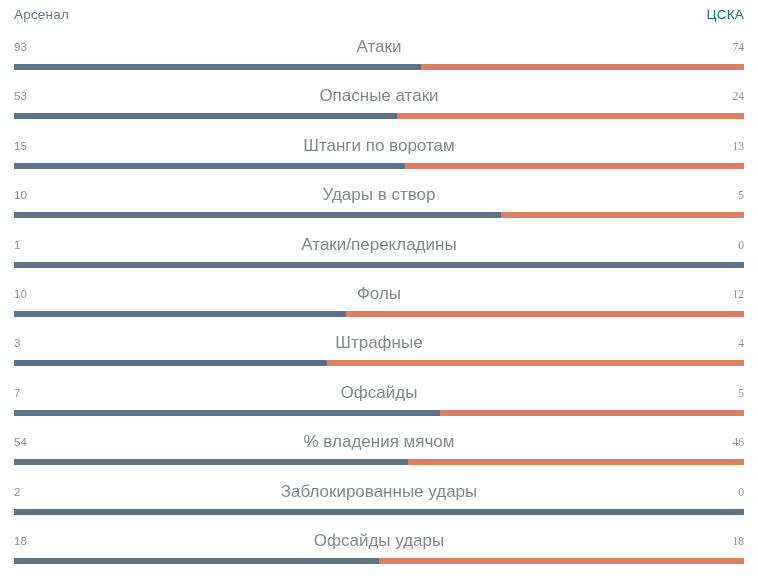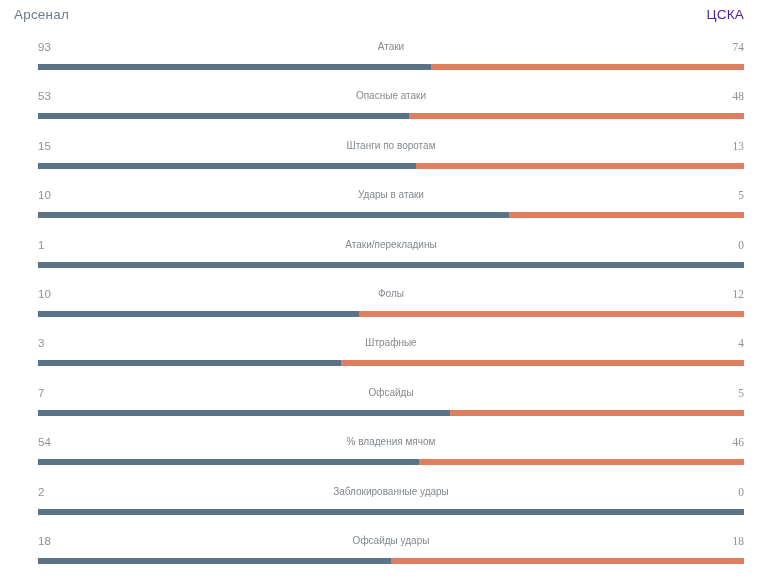--- a/index.html
+++ b/index.html
@@ -35,34 +35,33 @@
   .team-name {
     font-size: 13.5px;
     line-height: 30px;
     letter-spacing: 0.2px;
     white-space: nowrap;
   }
   .team-name.home {
     color: #6d7c88;
   }
   .team-name.away {
-    color: #4c1d95;
+    color: #0f766e;
   }
 
   
   .stat-rows {
     position: relative;
     padding: 0;
     margin: 0;
   }
   .stat-row {
     position: relative;
     height: 49.4px;
     box-sizing: border-box;
-    margin-left: 24px;
   }
   .stat-line {
     position: relative;
     height: 34px;
     padding: 0 14px;
     box-sizing: border-box;
     display: flex;
     align-items: center;
     justify-content: space-between;
   }
@@ -77,21 +76,21 @@
   .stat-value.away { text-align: right; font-family: Liberation Serif, serif; }
 
   .stat-label {
     position: absolute;
     left: 0;
     right: 0;
     top: 0;
     height: 34px;
     line-height: 34px;
     text-align: center;
-    font-size: 10px;
+    font-size: 17px;
     color: #83898f;
     pointer-events: none;
     white-space: nowrap;
   }
 
   
   .stat-bar {
     position: relative;
     margin: 0 14px;
     height: 6px;
@@ -125,40 +124,40 @@
           <span class="stat-value away">74</span>
         </div>
         <div class="stat-bar" style="background: rgb(224, 127, 95);">
           <div class="stat-bar-fill" style="background: rgb(91, 115, 134); width: 55.69%;"></div>
         </div>
       </div>
       <div class="stat-row">
         <div class="stat-line">
           <span class="stat-value home">53</span>
           <span class="stat-label">Опасные атаки</span>
-          <span class="stat-value away">48</span>
+          <span class="stat-value away">24</span>
         </div>
         <div class="stat-bar" style="background: rgb(224, 127, 95);">
           <div class="stat-bar-fill" style="background: rgb(91, 115, 134); width: 52.48%;"></div>
         </div>
       </div>
       <div class="stat-row">
         <div class="stat-line">
           <span class="stat-value home">15</span>
           <span class="stat-label">Штанги по воротам</span>
           <span class="stat-value away">13</span>
         </div>
         <div class="stat-bar" style="background: rgb(224, 127, 95);">
           <div class="stat-bar-fill" style="background: rgb(91, 115, 134); width: 53.57%;"></div>
         </div>
       </div>
       <div class="stat-row">
         <div class="stat-line">
           <span class="stat-value home">10</span>
-          <span class="stat-label">Удары в атаки</span>
+          <span class="stat-label">Удары в створ</span>
           <span class="stat-value away">5</span>
         </div>
         <div class="stat-bar" style="background: rgb(224, 127, 95);">
           <div class="stat-bar-fill" style="background: rgb(91, 115, 134); width: 66.67%;"></div>
         </div>
       </div>
       <div class="stat-row">
         <div class="stat-line">
           <span class="stat-value home">1</span>
           <span class="stat-label">Атаки/перекладины</span>

